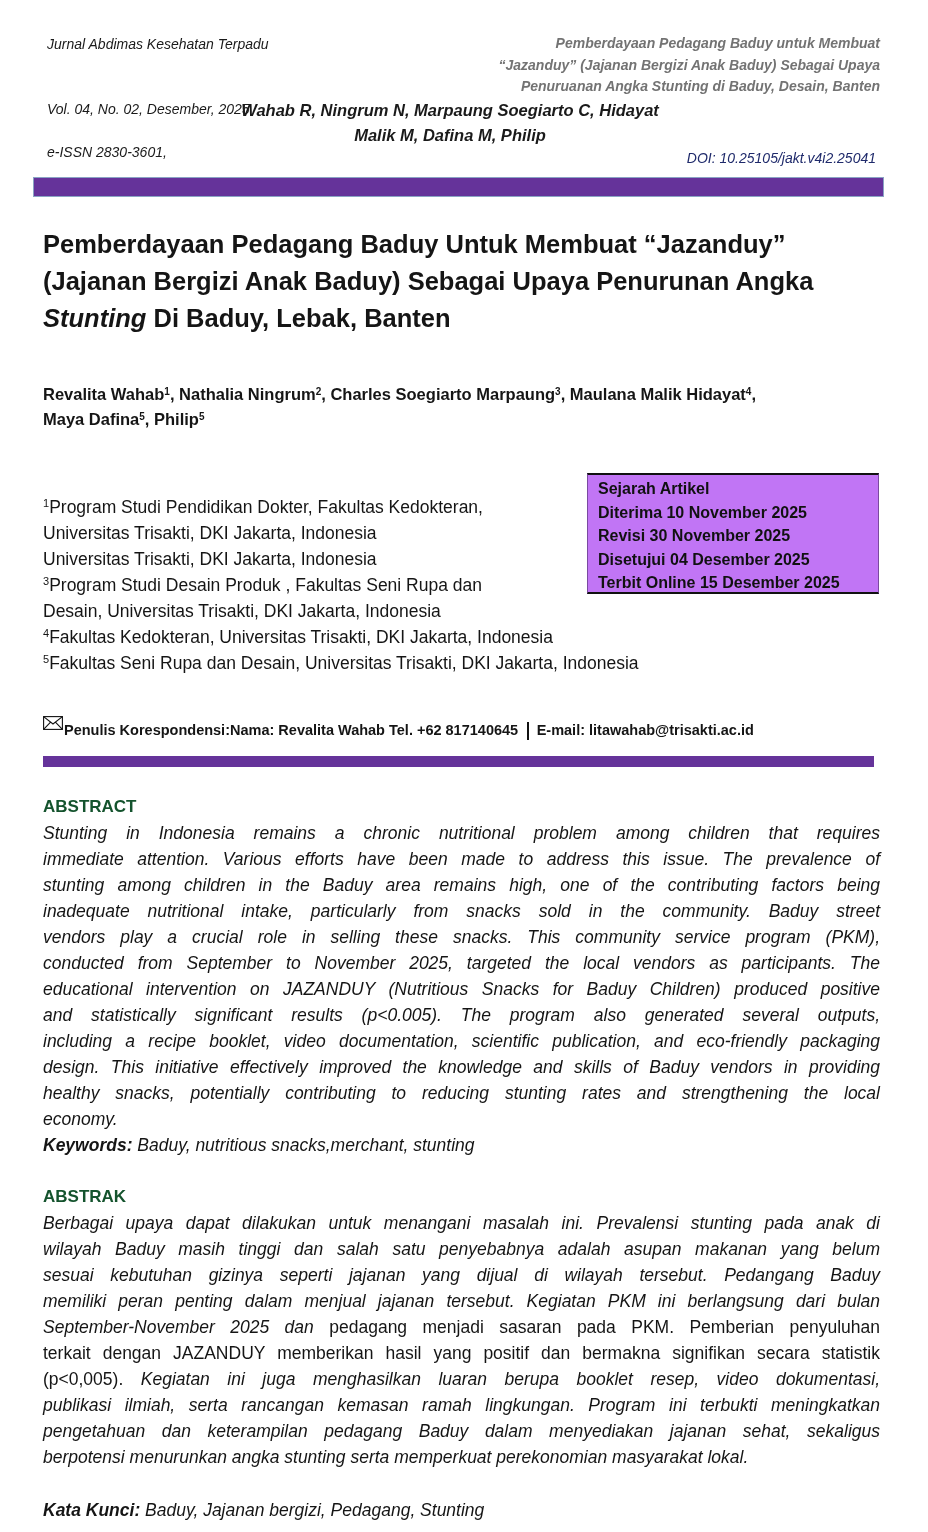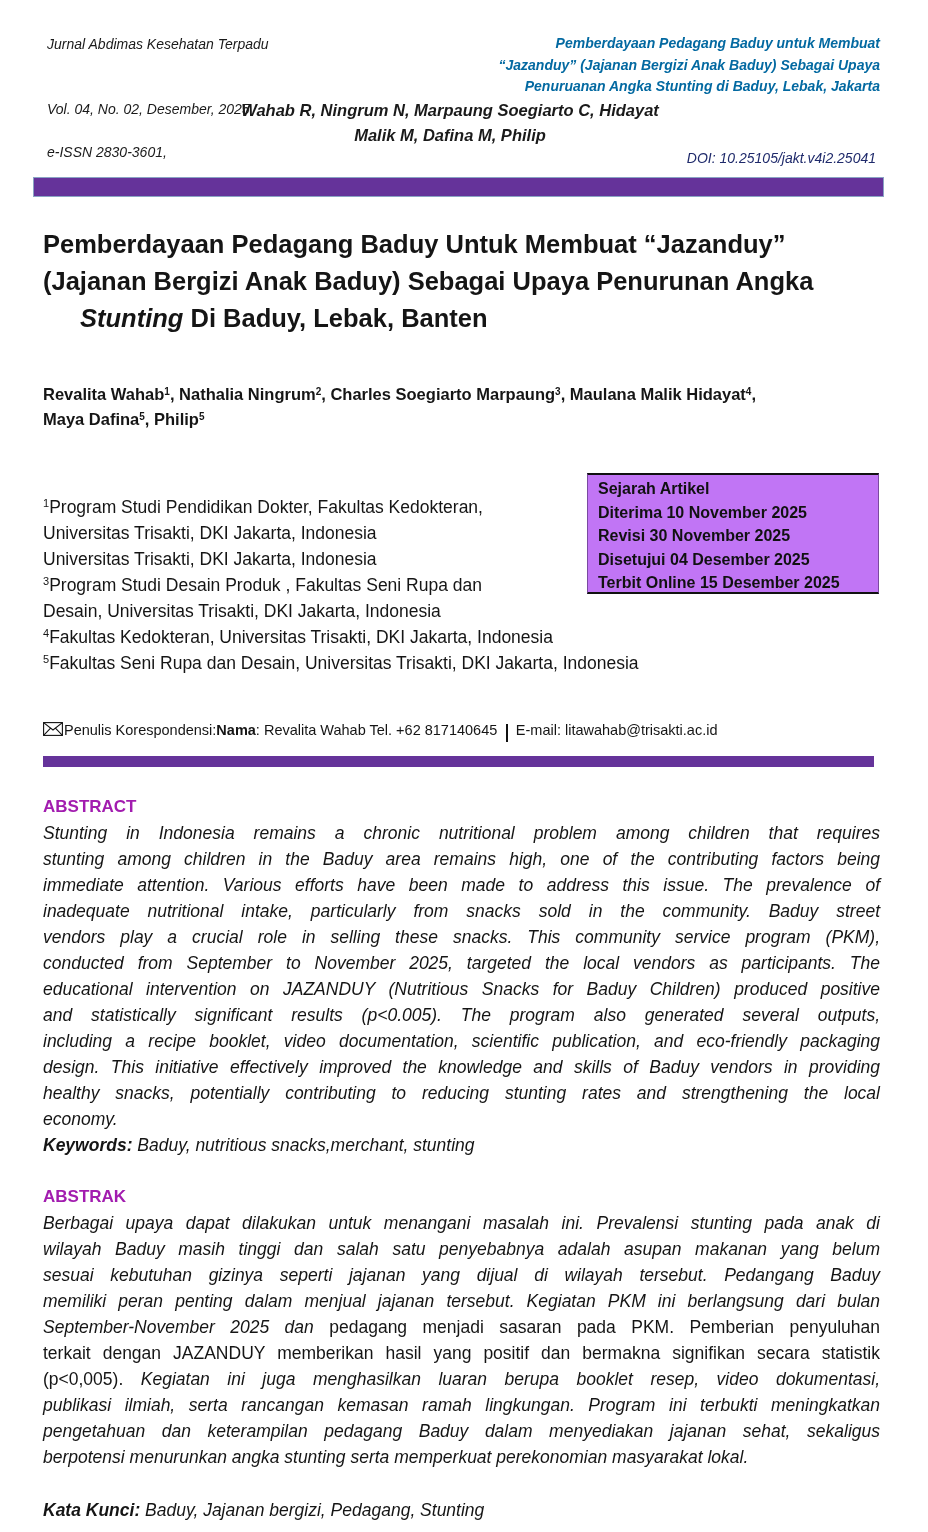--- a/index.html
+++ b/index.html
@@ -4,76 +4,76 @@
   <style>
     html, body { margin: 0; padding: 0; background: #ffffff; }
     body {
       width: 928px; height: 1532px; position: relative; overflow: hidden;
       font-family: "Liberation Sans", "DejaVu Sans", sans-serif; color: #111;
     }
     .abs { position: absolute; }
     
     .hdr-left { left: 47px; font-style: italic; font-size: 14px; color: #1a1a1a; line-height: 18px; }
     .hdr-right { right: 48px; text-align: right; font-style: italic; font-size: 14px; line-height: 21.5px; }
-    .hdr-right .title { color: #0369a1; font-weight: bold; }
+    .hdr-right .title { color: #737373; font-weight: bold; }
     .hdr-right .authors { color: #1a1a1a; text-align: center; }
     .hdr-right .doi { color: #1f2a6b; padding-right: 4px; }
     .topbar {
       left: 33px; top: 177px; width: 851px; height: 20px;
       background: #65339a; border: 1.5px solid #8aa4c4; box-sizing: border-box;
     }
     .main-title {
       left: 43px; top: 226px; width: 850px;
       font-weight: bold; font-size: 25.5px; line-height: 37px; color: #151515;
     }
-    .main-title i { font-style: italic; margin-left: 37px; }
+    .main-title i { font-style: italic; }
     .authors {
       left: 43px; top: 382px; width: 860px;
       font-weight: bold; font-size: 16.5px; line-height: 25px; color: #151515;
     }
     sup { font-size: 10px; vertical-align: top; position: relative; top: -3px; }
     .affil {
       left: 43px; top: 482px; width: 680px;
       font-size: 17.5px; line-height: 26px; color: #151515; margin-top: 12px;
     }
     .affil sup { font-size: 11px; top: -4px; }
     .history {
       left: 587px; top: 473px; width: 292px; height: 121px;
       background: #c175f5; border-top: 2px solid #111; border-bottom: 2px solid #111;
       border-left: 1px solid #7a4aa0; border-right: 1px solid #7a4aa0;
       box-sizing: border-box; padding: 2px 0 0 10px;
       font-weight: bold; font-size: 16px; line-height: 23.5px; color: #111;
     }
     .corr {
       left: 43px; top: 720px; font-size: 14.5px; color: #151515; line-height: 20px;
-      display: flex; align-items: flex-end;
+      display: flex;  font-weight: bold;
     }
     .corr .mail { width: 20px; height: 14px; margin-right: 1px; position: relative; top: -4px; }
     .corr .sep { display: inline-block; width: 1.5px; height: 18px; background: #111; margin: 0 8px 0 9px; position: relative; top: 2px; }
     .bar2 { left: 43px; top: 756px; width: 831px; height: 11px; background: #65339a; }
-    .sec-head { left: 43px; font-weight: bold; font-size: 17px; color: #a21caf; }
+    .sec-head { left: 43px; font-weight: bold; font-size: 17px; color: #14532d; }
     .abstract {
       left: 43px; width: 837px; font-size: 17.5px; line-height: 26px; color: #151515;
       text-align: justify; font-style: italic;
     }
     .abstract .upright { font-style: normal; }
     .kw { left: 43px; font-size: 17.5px; color: #151515; font-style: italic; line-height: 26px; }
     .kw b { font-weight: bold; }
   </style>
 </head>
 <body>
 
 <div class="abs hdr-left" style="top:35px">Jurnal Abdimas Kesehatan Terpadu</div>
 <div class="abs hdr-left" style="top:100px">Vol. 04, No. 02, Desember, 2025</div>
 <div class="abs hdr-left" style="top:143px">e-ISSN 2830-3601,</div>
 
 <div class="abs hdr-right" style="top:33px">
   <div class="title">Pemberdayaan Pedagang Baduy untuk Membuat</div>
   <div class="title">“Jazanduy” (Jajanan Bergizi Anak Baduy) Sebagai Upaya</div>
-  <div class="title">Penuruanan Angka Stunting di Baduy, Lebak, Jakarta</div>
+  <div class="title">Penuruanan Angka Stunting di Baduy, Desain, Banten</div>
   <div class="authors">Wahab R, Ningrum N, Marpaung Soegiarto C, Hidayat</div>
   <div class="authors">Malik M, Dafina M, Philip</div>
   <div class="doi">DOI: 10.25105/jakt.v4i2.25041</div>
 </div>
 
 <div class="abs topbar"></div>
 
 <div class="abs main-title">
   <div>Pemberdayaan Pedagang Baduy Untuk Membuat “Jazanduy”</div>
   <div>(Jajanan Bergizi Anak Baduy) Sebagai Upaya Penurunan Angka</div>
@@ -117,22 +117,22 @@
     <span>: Revalita Wahab Tel. +62 817140645</span>
   <span class="sep"></span>
   <span>E-mail: litawahab@trisakti.ac.id</span>
 </div>
 
 <div class="abs bar2"></div>
 
 <div class="abs sec-head" style="top:797px">ABSTRACT</div>
 <div class="abs abstract" style="top:820px">
   <div style="text-align-last:justify">Stunting in Indonesia remains a chronic nutritional problem among children that requires</div>
+  <div style="text-align-last:justify">immediate attention. Various efforts have been made to address this issue. The prevalence of</div>
   <div style="text-align-last:justify">stunting among children in the Baduy area remains high, one of the contributing factors being</div>
-  <div style="text-align-last:justify">immediate attention. Various efforts have been made to address this issue. The prevalence of</div>
   <div style="text-align-last:justify">inadequate nutritional intake, particularly from snacks sold in the community. Baduy street</div>
   <div style="text-align-last:justify">vendors play a crucial role in selling these snacks. This community service program (PKM),</div>
   <div style="text-align-last:justify">conducted from September to November 2025, targeted the local vendors as participants. The</div>
   <div style="text-align-last:justify">educational intervention on JAZANDUY (Nutritious Snacks for Baduy Children) produced positive</div>
   <div style="text-align-last:justify">and statistically significant results (p&lt;0.005). The program also generated several outputs,</div>
   <div style="text-align-last:justify">including a recipe booklet, video documentation, scientific publication, and eco-friendly packaging</div>
   <div style="text-align-last:justify">design. This initiative effectively improved the knowledge and skills of Baduy vendors in providing</div>
   <div style="text-align-last:justify">healthy snacks, potentially contributing to reducing stunting rates and strengthening the local</div>
   <div>economy.</div>
 </div>

